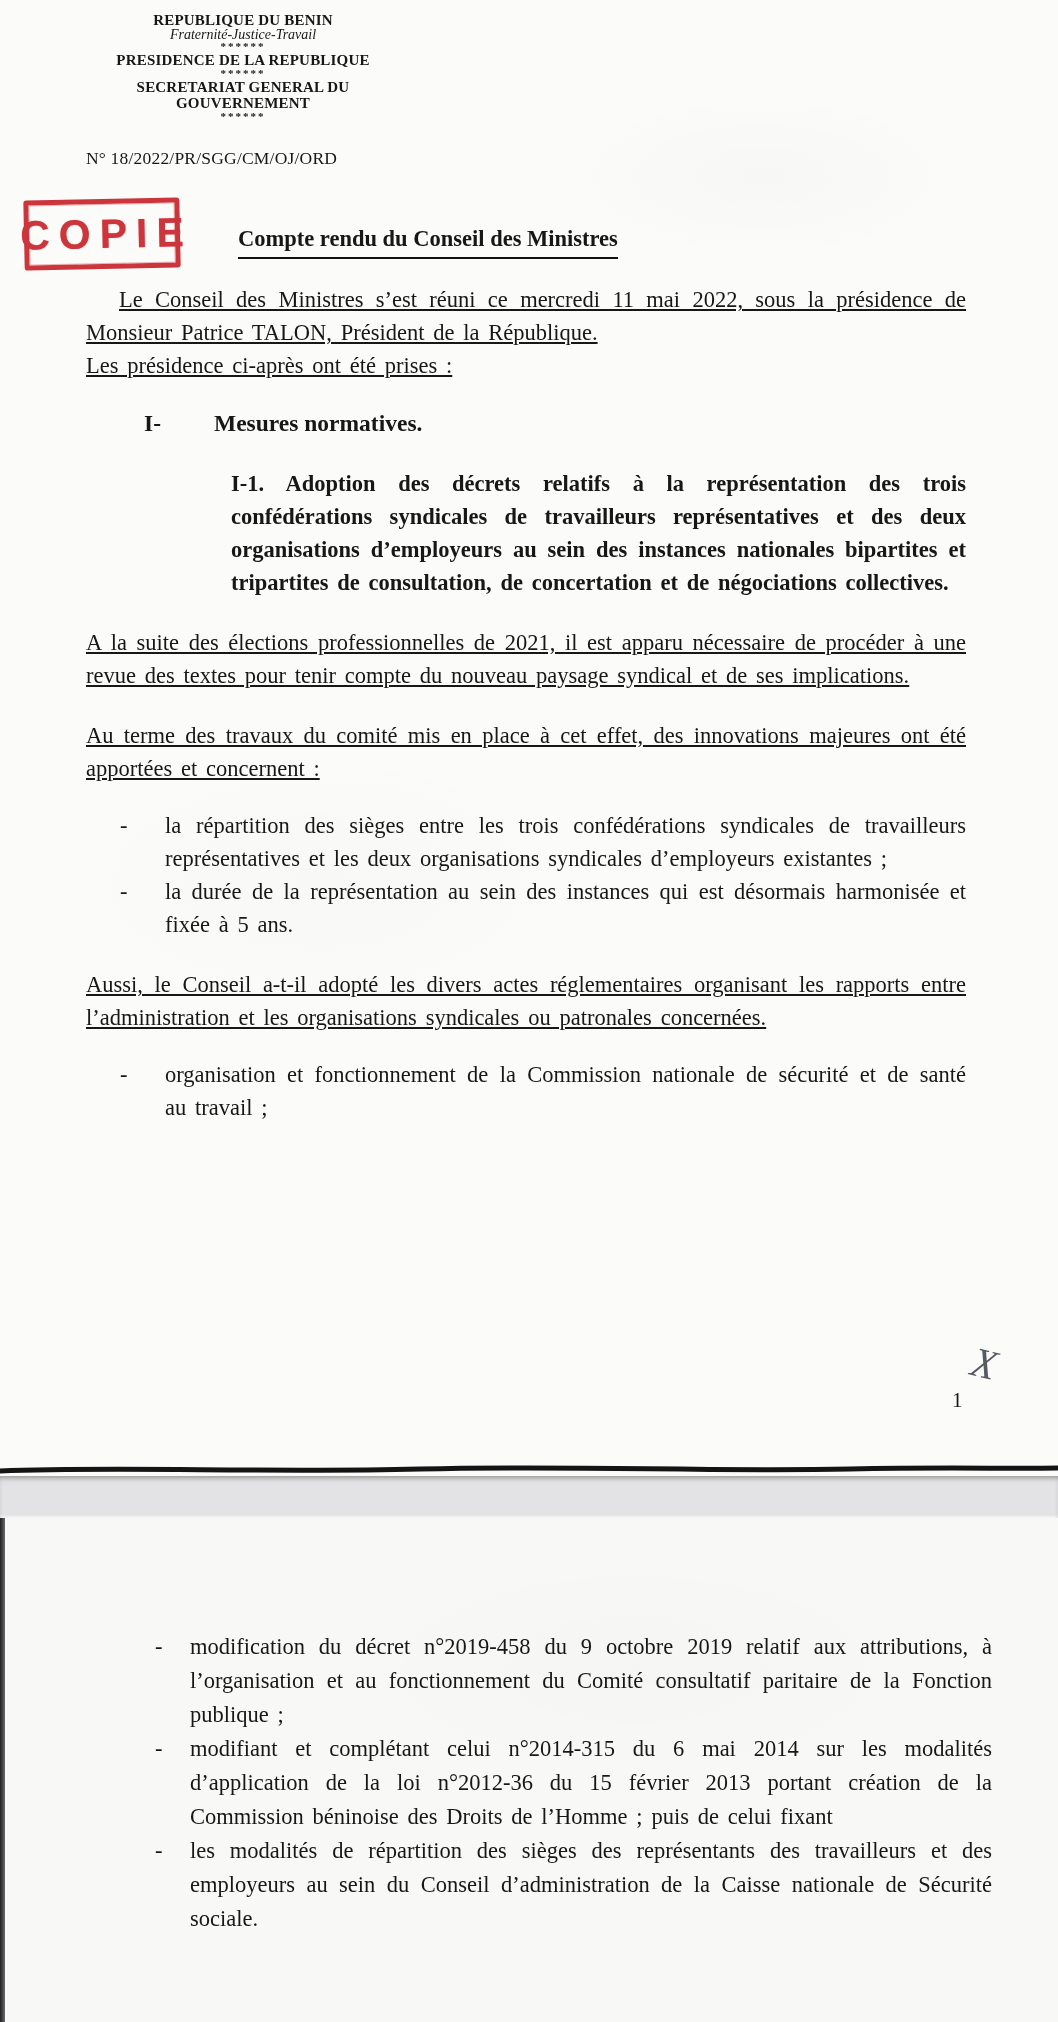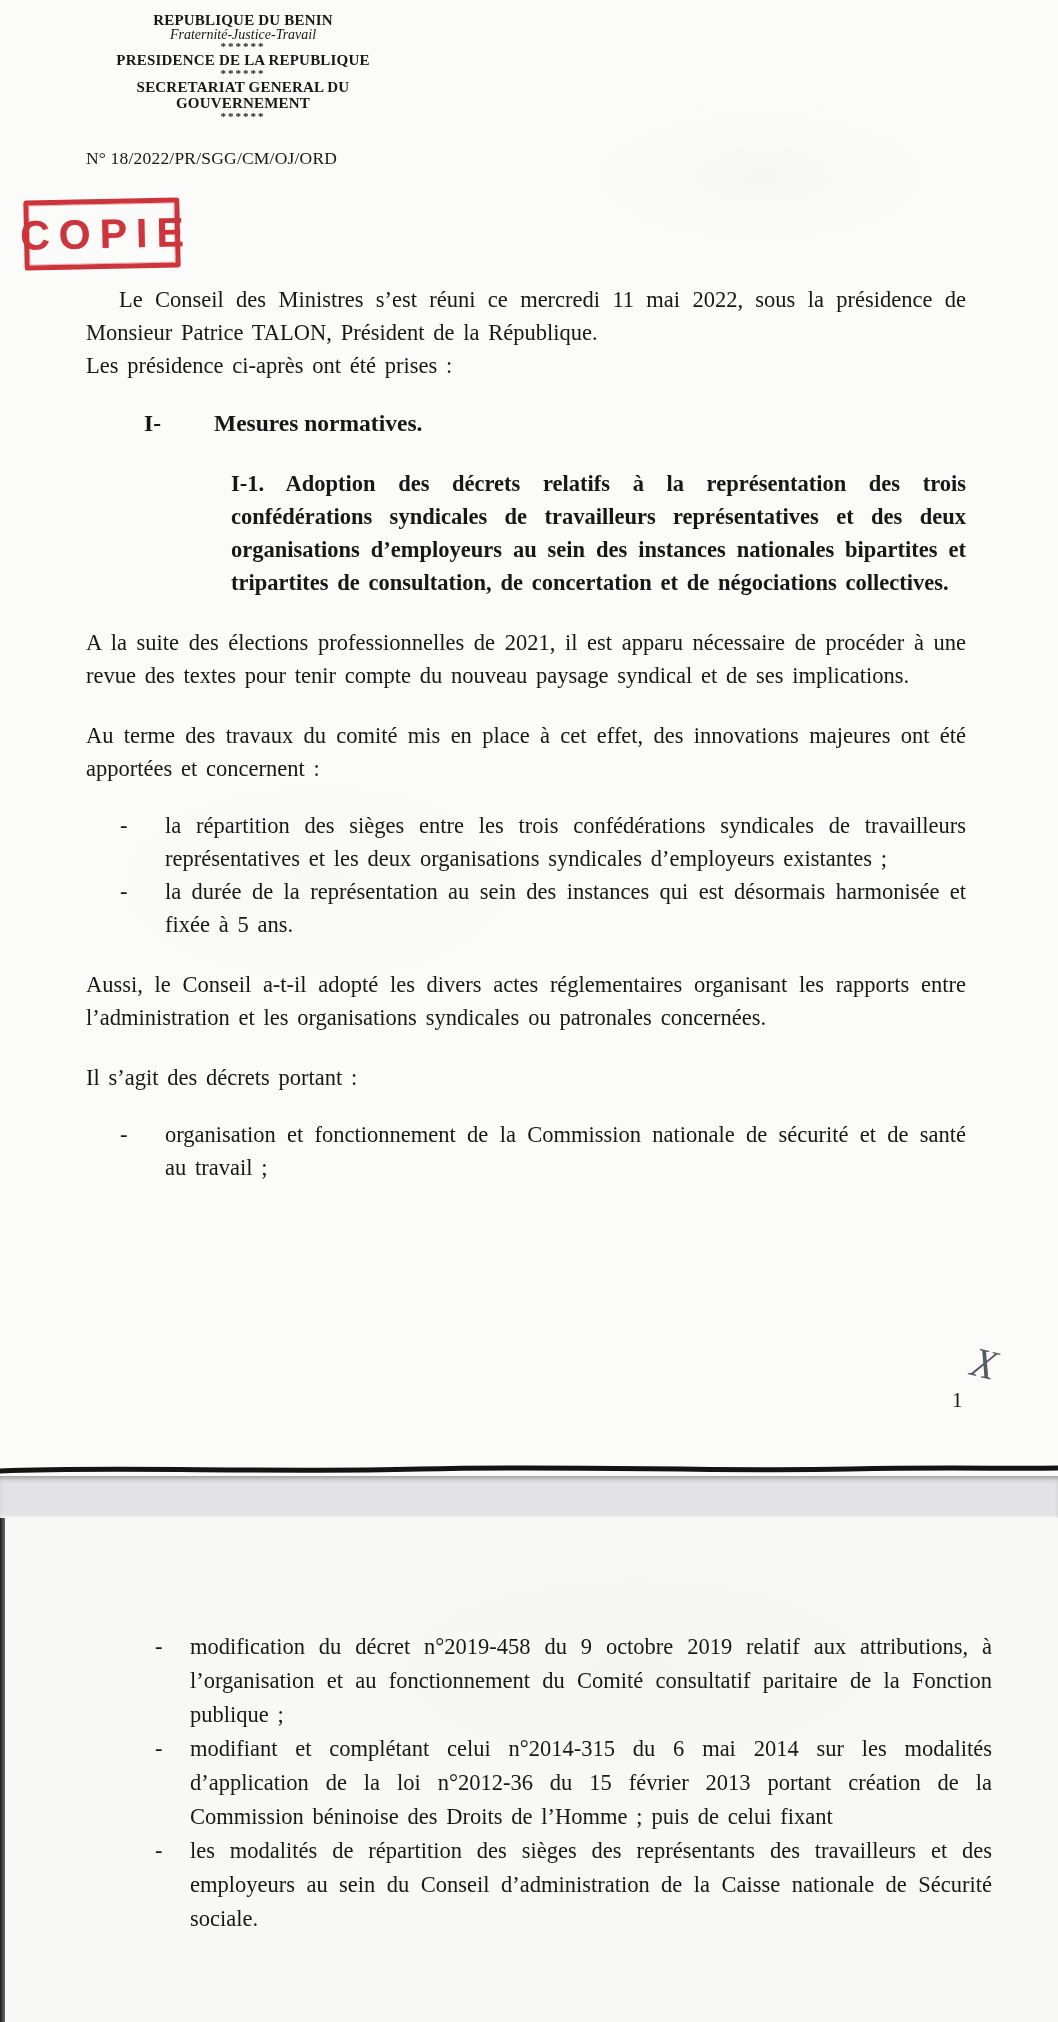--- a/index.html
+++ b/index.html
@@ -60,21 +60,21 @@
     font-size:22.5px;font-weight:bold;white-space:nowrap;
     border-bottom:2.5px solid #111;
     padding-bottom:5px;
   }
   .body1{
     position:absolute;top:283px;left:86px;width:880px;
     font-size:22.5px;line-height:33px;
     word-spacing:.14em;
     text-align:justify;
   }
-  .para{text-align:justify;}
+  .para{text-align:justify;text-decoration:underline;}
   .indent-first{text-indent:33px;}
   .mt{margin-top:27px;}
   .section-heading{
     display:flex;
     margin-top:26px;margin-left:58px;
     font-weight:bold;font-size:23.5px;line-height:30px;
     text-align:left;word-spacing:normal;
   }
   .sec-num{width:70px;flex:0 0 70px;}
   .subsection{
@@ -149,20 +149,21 @@
       <div class="lh-bold">GOUVERNEMENT</div>
       <div class="lh-stars">******</div>
     </header>
 
     <div class="ref-number">N° 18/2022/PR/SGG/CM/OJ/ORD</div>
 
     <div class="stamp">
       <span>COPIE</span>
     </div>
 
+    <h1 class="doc-title">Compte rendu du Conseil des Ministres</h1>
 
     <div class="body1">
       <p class="para indent-first">Le Conseil des Ministres s’est réuni ce mercredi 11 mai 2022, sous la présidence de Monsieur Patrice TALON, Président de la République.</p>
       <p class="para">Les présidence ci-après ont été prises :</p>
 
       <div class="section-heading">
         <span class="sec-num">I-</span>
         <span class="sec-title">Mesures normatives.</span>
       </div>
 
@@ -176,21 +177,20 @@
           <span class="dash">-</span>
           <span class="li-text">la répartition des sièges entre les trois confédérations syndicales de travailleurs représentatives et les deux organisations syndicales d’employeurs existantes ;</span>
         </li>
         <li class="dash-item">
           <span class="dash">-</span>
           <span class="li-text">la durée de la représentation au sein des instances qui est désormais harmonisée et fixée à 5 ans.</span>
         </li>
       </ul>
 
       <p class="para mt">Aussi, le Conseil a-t-il adopté les divers actes réglementaires organisant les rapports entre l’administration et les organisations syndicales ou patronales concernées.</p>
-      <p class="para mt">Il s’agit des décrets portant :</p>
 
       <ul class="dash-list">
         <li class="dash-item">
           <span class="dash">-</span>
           <span class="li-text">organisation et fonctionnement de la Commission nationale de sécurité et de santé au travail ;</span>
         </li>
       </ul>
     </div>
 
     <div class="hand-x">X</div>

